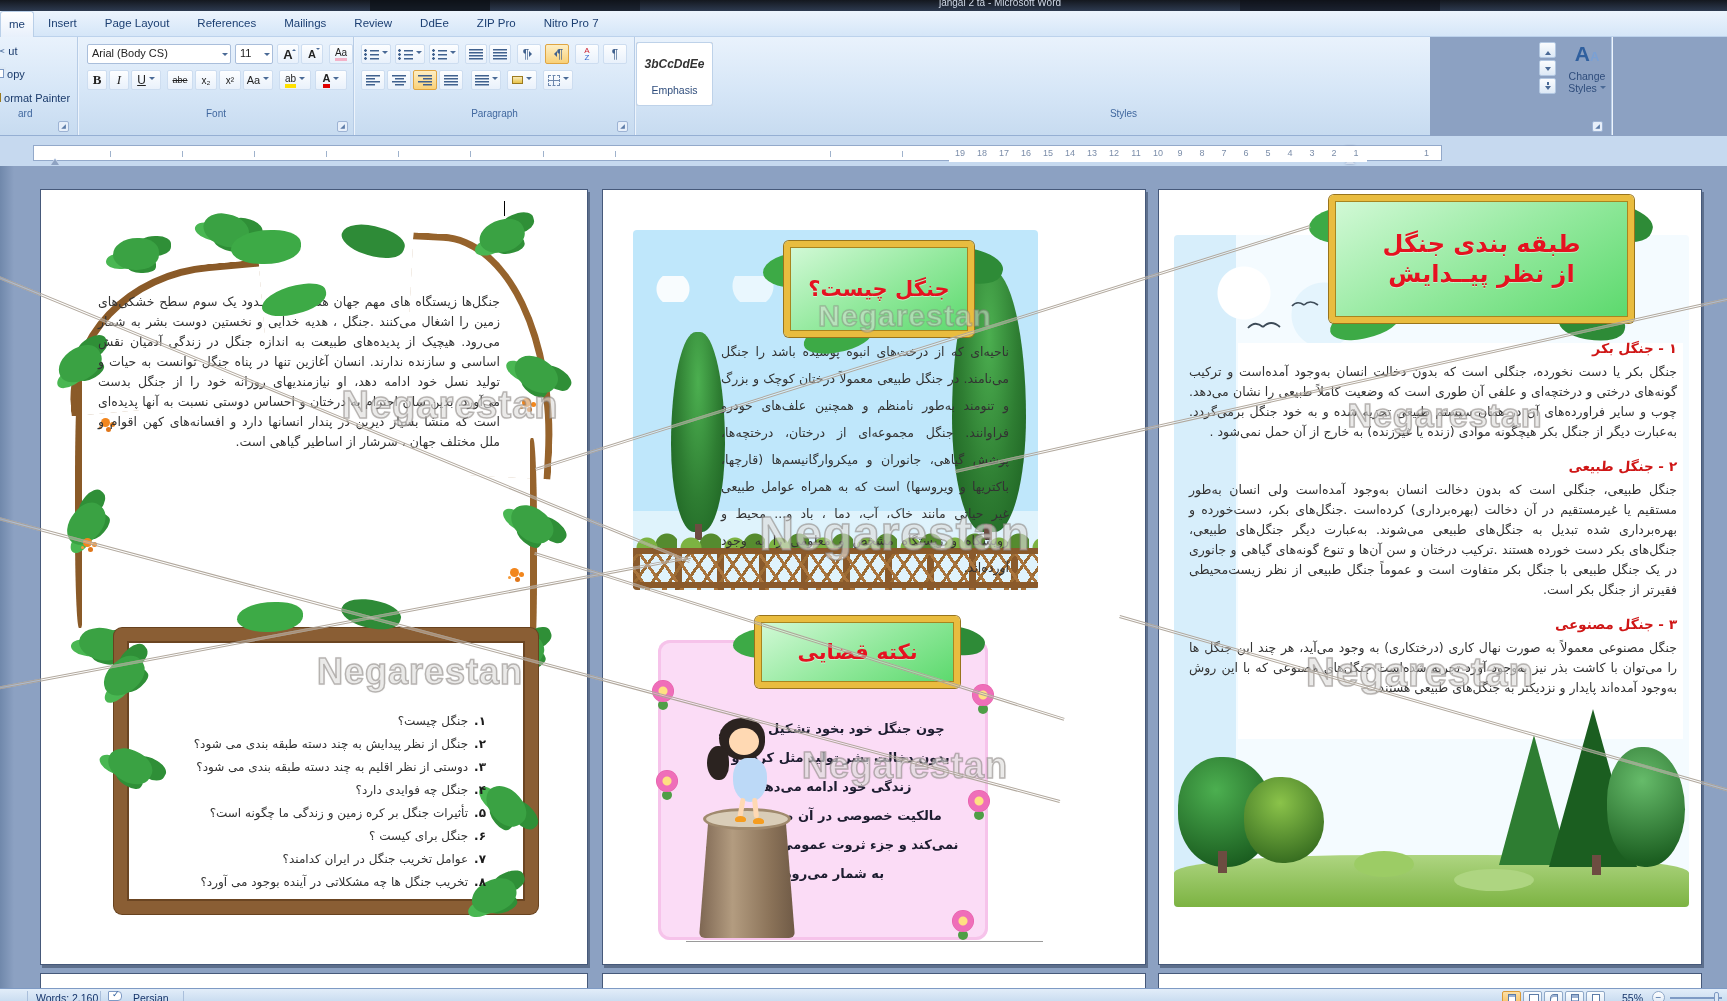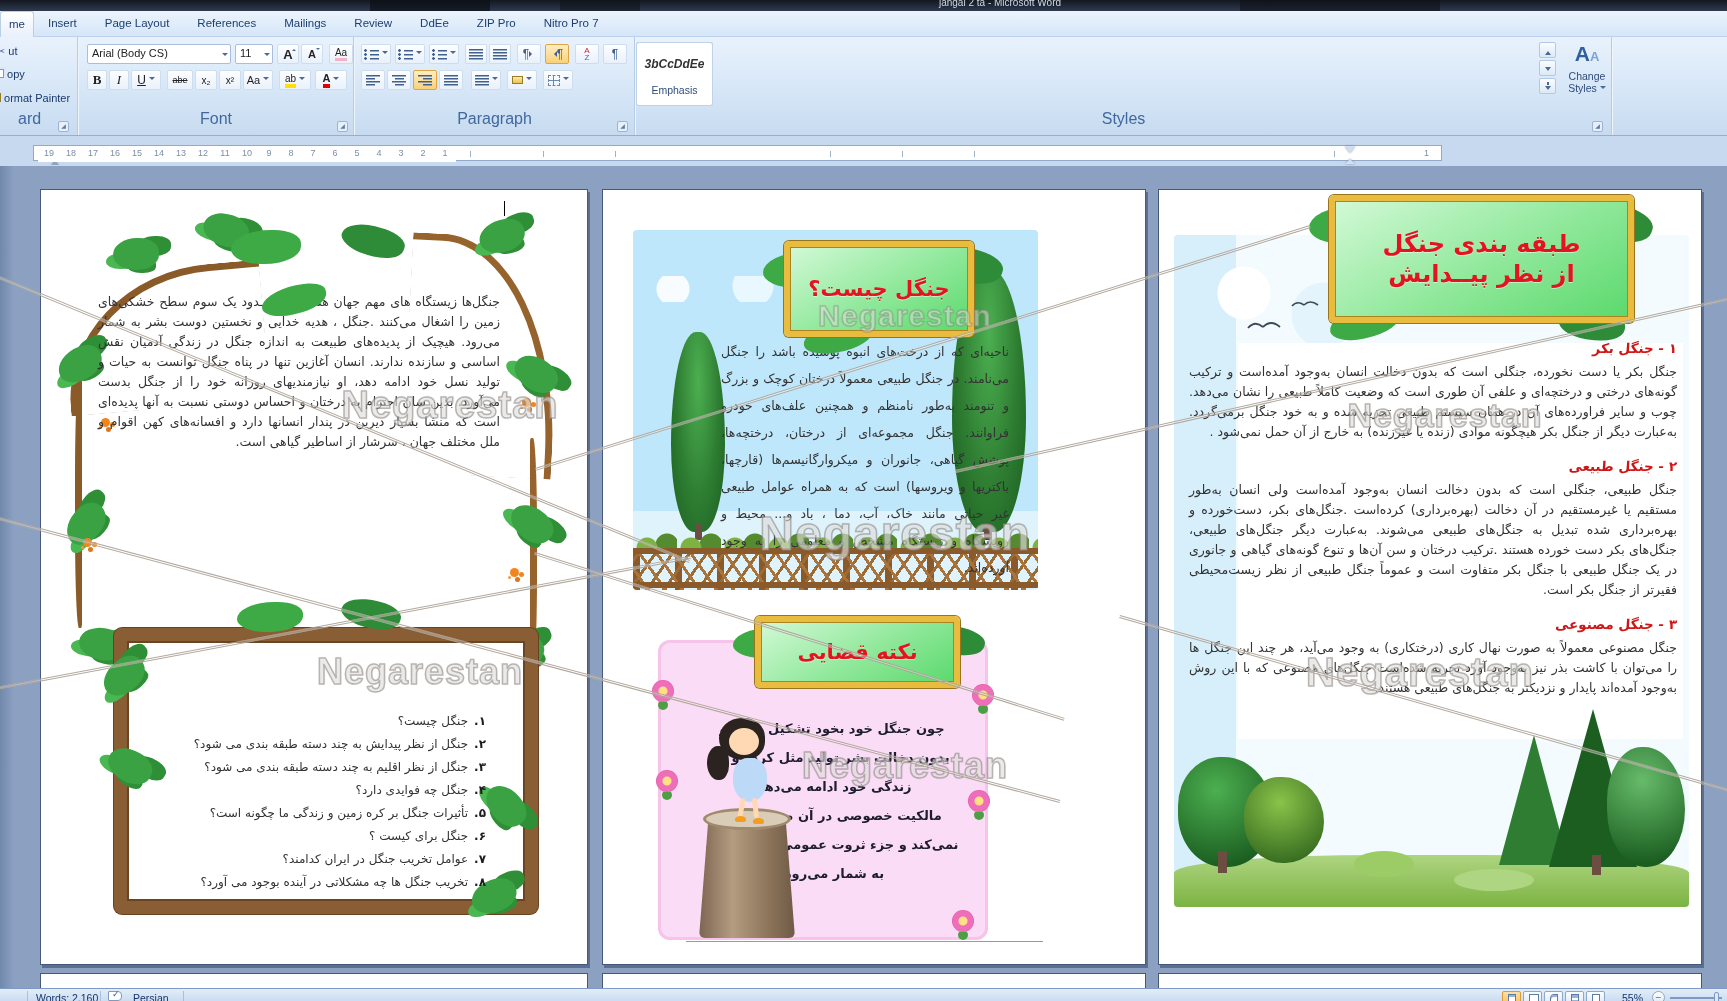--- a/index.html
+++ b/index.html
@@ -14,24 +14,24 @@
 
   
   #tabrow { position:absolute; left:0; top:11px; width:1727px; height:26px;
     background:linear-gradient(#ecf4fd,#d5e6f8); border-bottom:1px solid #bcd2ec; z-index:19;}
   #tabrow ul { list-style:none; display:flex; height:26px; align-items:stretch; }
   #tabrow li { padding:0 14px; font-size:11.5px; color:#1c3f72; line-height:25px; white-space:nowrap; }
   #tabrow li:first-of-type { width:34px; padding:0 6px; background:linear-gradient(#ffffff,#e8f0fb);
     border:1px solid #b9cfe8; border-bottom:none; border-radius:3px 3px 0 0; text-align:center; color:#1c3f72;}
 
   
-  #ribbon { position:absolute; left:0; top:37px; width:1727px; height:99px;
+  #ribbon { position:absolute; left:0; top:37px; width:1430px; height:99px;
     background:linear-gradient(#e9f2fc,#d6e6f7 55%,#c7dbf0); border-bottom:1px solid #95afd3; z-index:18;}
   .rgroup { position:absolute; top:0; height:98px; border-right:1px solid #b7cce6; box-shadow:1px 0 0 #edf4fc; }
-  .glabel { position:absolute; bottom:7px; left:0; right:0; text-align:center; font-size:16px; color:#41689f; }
+  .glabel { position:absolute; bottom:16px; left:0; right:0; text-align:center; font-size:10px; color:#41689f; }
   .launcher { position:absolute; bottom:3px; width:11px; height:11px; border:1px solid #9db3d4; border-radius:2px;
     color:#5c7ca8; font-size:6px; line-height:9px; text-align:center; background:#e7effa;}
   .rbtn { position:absolute; display:flex; align-items:center; justify-content:center;
     border:1px solid #cdddf0; border-radius:2px; background:linear-gradient(#fdfeff,#e9f1fb); color:#40618e; }
   .rbtn.sel { background:linear-gradient(#fdeec4,#f9d178); border-color:#dfa542; }
   .combo { position:absolute; height:20px; background:#fff; border:1px solid #a9bedb; border-radius:2px;
     font-size:11px; color:#222; padding:2px 14px 0 4px; white-space:nowrap; overflow:hidden;}
   .dd { position:absolute; right:2px; top:8px; width:0; height:0; border:3.5px solid transparent; border-top-color:#4a6a96; }
   .ddl { display:inline-block; width:0; height:0; border:3.5px solid transparent; border-top-color:#4a6a96; margin-left:3px; vertical-align:middle;}
   .bars { display:inline-block; width:14px; height:11px; background-repeat:no-repeat;
@@ -62,21 +62,21 @@
   #stylecards .styles-card:nth-of-type(10) .sprev{ font-size:12px; font-style:italic; color:#333; font-weight:bold;}
   .scrollbtn { position:absolute; left:0; width:17px; height:16px; background:linear-gradient(#fafcfe,#dde9f6);
     border:1px solid #b3c8e2; border-radius:2px; }
   .scrollbtn i { position:absolute; left:5px; width:0; height:0; border:3.5px solid transparent; }
 
   
   #rulerrow { position:absolute; left:0; top:136px; width:1727px; height:30px; background:#c6d9ef; z-index:17;}
   #rulerband { position:absolute; left:33px; top:9px; width:1409px; height:16px; background:#fff; border:1px solid #93a9ca; }
   #rulerband::before { content:""; position:absolute; left:41px; top:5px; width:1320px; height:6px;
     background:repeating-linear-gradient(to right, transparent 0 35.5px, #9fb2cc 35.5px 36.5px, transparent 36.5px 72px); }
-  #rulernums { position:absolute; left:4px; top:0; width:1320px; height:16px; display:flex; justify-content:flex-start; }
+  #rulernums { position:absolute; left:13px; top:0; width:1320px; height:16px; display:flex; justify-content:flex-end; }
   #rulernums .rn { width:22px; text-align:center; font-size:9px; color:#7b8da9; line-height:15px; background:#fff; position:relative; z-index:2;}
   .rmark-l { position:absolute; left:50px; top:17px; width:0; height:0; border:5px solid transparent; border-bottom:7px solid #c9d6ea; }
   .rmark-l::after{ content:""; position:absolute; left:-4px; top:-3px; width:0; height:0; border:4px solid transparent; border-bottom:6px solid #8fa3c2;}
   .rmark-r { position:absolute; left:1345px; top:10px; width:11px; height:15px; }
   .rmark-r .t1{ width:0;height:0;border:5.5px solid transparent;border-top:7px solid #d3deee; filter:drop-shadow(0 0 1px #7e91b2);}
   .rmark-r .t2{ width:0;height:0;border:5.5px solid transparent;border-bottom:5px solid #d3deee; filter:drop-shadow(0 0 1px #7e91b2); margin-top:-4px;}
   .r-outer1 { position:absolute; left:1424px; top:9px; font-size:9px; color:#7b8da9; line-height:16px;}
 
   
   #docarea { position:absolute; left:0; top:166px; width:1727px; height:822px;
@@ -483,21 +483,21 @@
 
         <div class="fa" style="font-size:12px;line-height:23px;text-align:right;">
           <span style="color:#1c1c1c;font-weight:bold;margin-left:6px;">۱.</span><span>جنگل چیست؟</span>
         </div>
 
         <div class="fa" style="font-size:12px;line-height:23px;text-align:right;">
           <span style="color:#1c1c1c;font-weight:bold;margin-left:6px;">۲.</span><span>جنگل از نظر پیدایش به چند دسته طبقه بندی می شود؟</span>
         </div>
 
         <div class="fa" style="font-size:12px;line-height:23px;text-align:right;">
-          <span style="color:#1c1c1c;font-weight:bold;margin-left:6px;">۳.</span><span>جنگل از نظر اقلیم به چند دسته طبقه بندی می شود؟</span>
+          <span style="color:#1c1c1c;font-weight:bold;margin-left:6px;">۳.</span><span>دوستی از نظر اقلیم به چند دسته طبقه بندی می شود؟</span>
         </div>
 
         <div class="fa" style="font-size:12px;line-height:23px;text-align:right;">
           <span style="color:#1c1c1c;font-weight:bold;margin-left:6px;">۴.</span><span>جنگل چه فوایدی دارد؟</span>
         </div>
 
         <div class="fa" style="font-size:12px;line-height:23px;text-align:right;">
           <span style="color:#1c1c1c;font-weight:bold;margin-left:6px;">۵.</span><span>تأثیرات جنگل بر کره زمین و زندگی ما چگونه است؟</span>
         </div>
 

